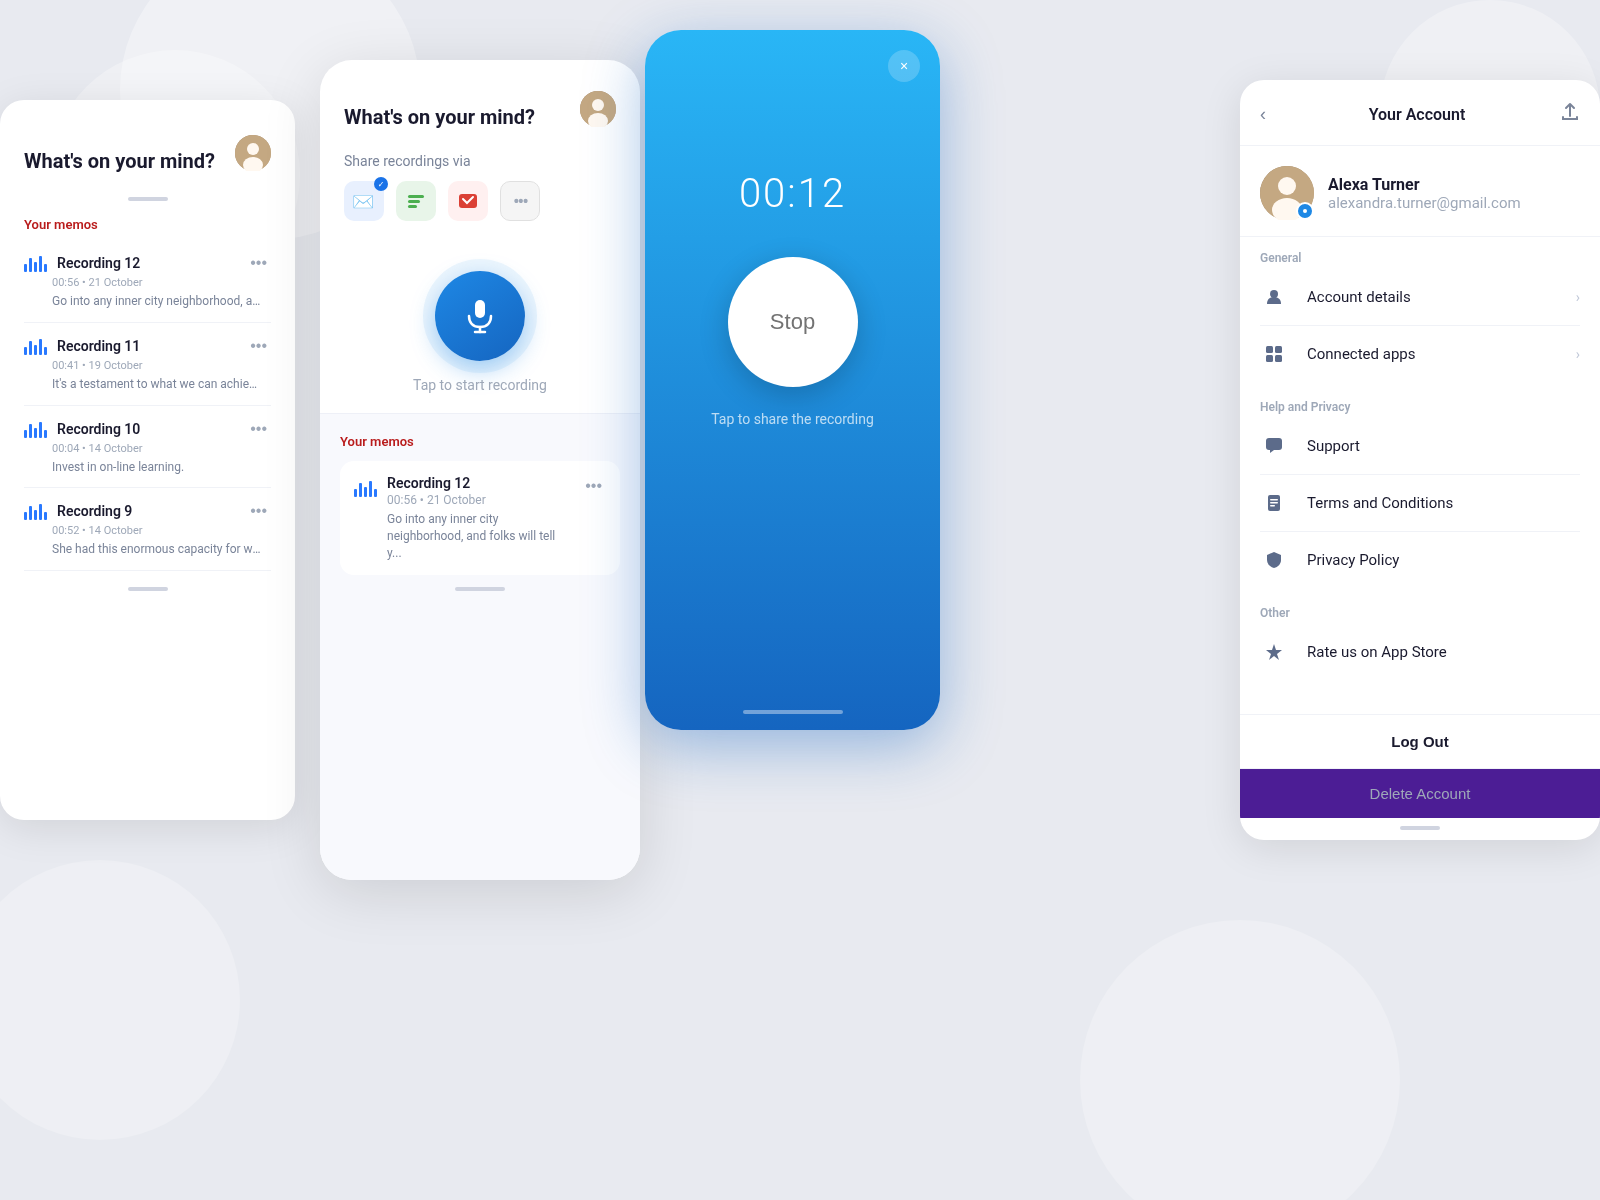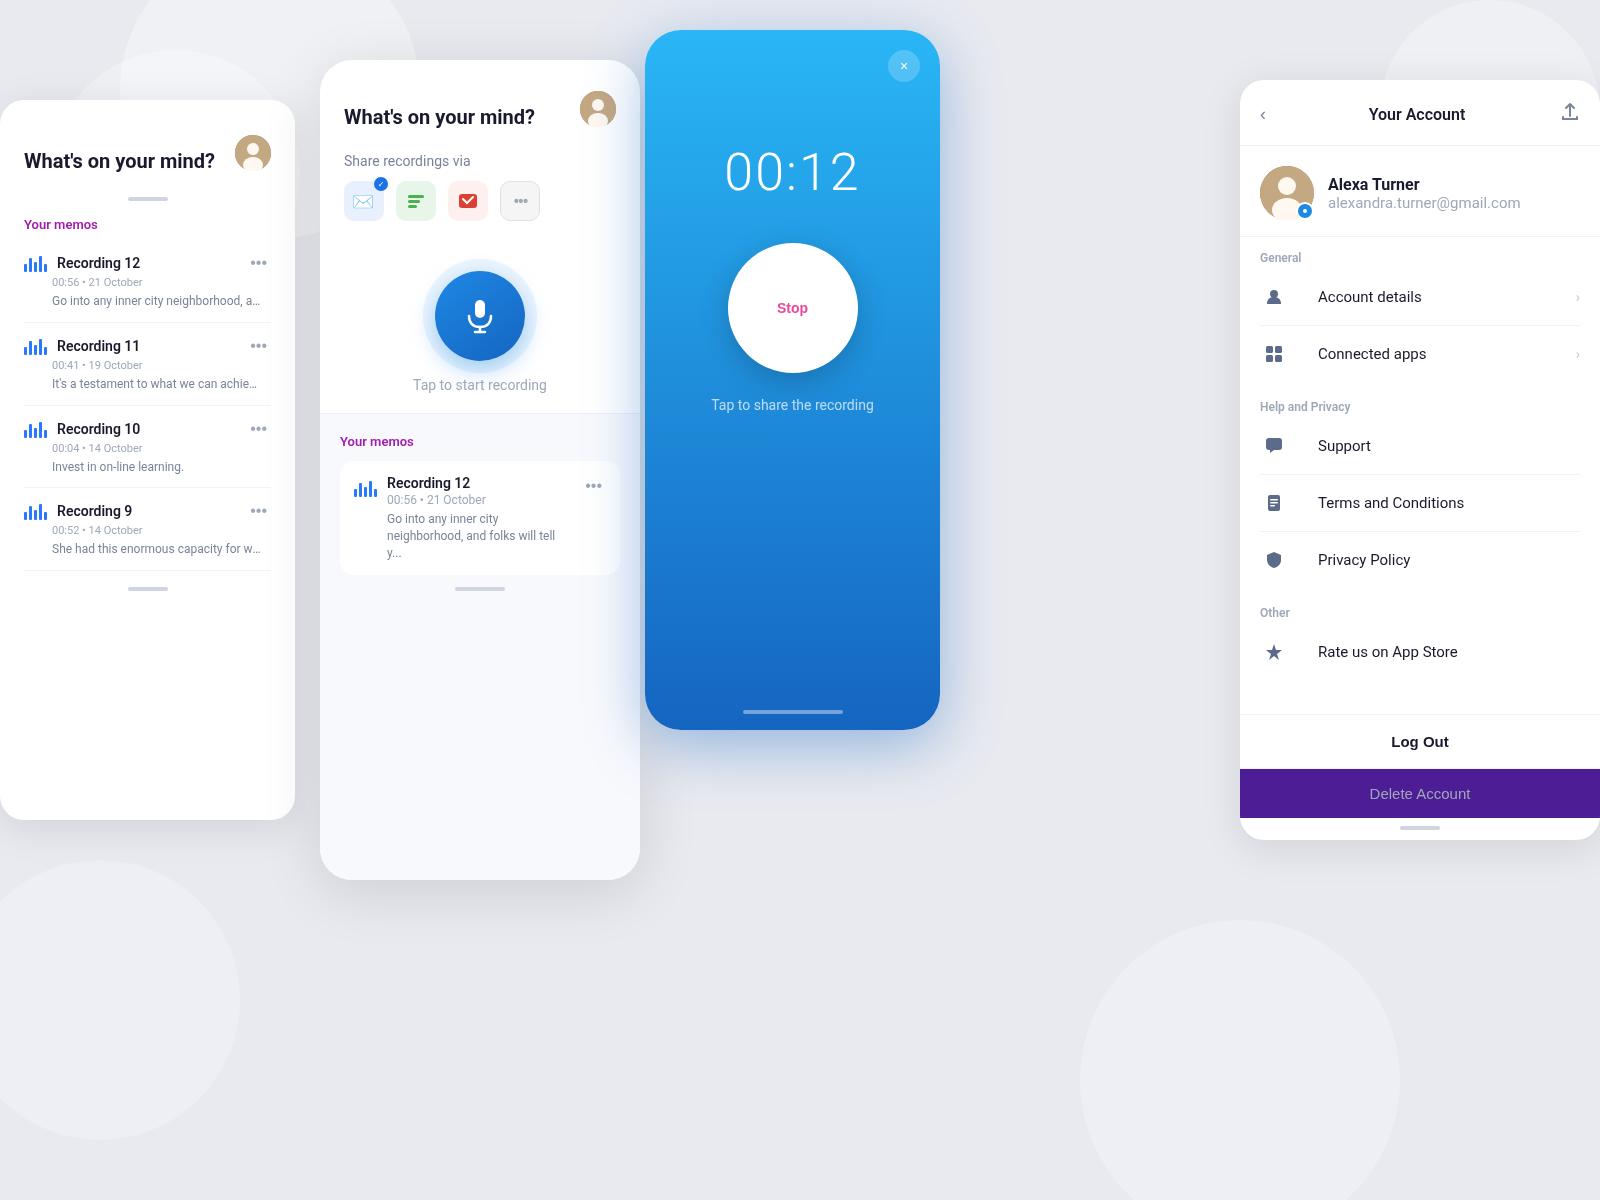--- a/index.html
+++ b/index.html
@@ -37,21 +37,21 @@
     .panel-title {
       font-size: 20px;
       font-weight: 700;
       color: #1a1a2e;
       margin-top: 17px;
     }
 
     .section-label {
       font-size: 13px;
       font-weight: 600;
-      color: #a21caf;
+      color: #b91c1c;
       margin-bottom: 8px;
     }
 
     .scroll-indicator {
       width: 40px;
       height: 4px;
       background: #d0d4e0;
       border-radius: 2px;
       margin: 0 auto 16px;
     }
@@ -271,45 +271,45 @@
       border: none;
       cursor: pointer;
       display: flex;
       align-items: center;
       justify-content: center;
       color: white;
       font-size: 14px;
     }
 
     .timer-display {
-      font-size: 52px;
+      font-size: 40px;
       font-weight: 300;
       color: white;
-      margin-top: 60px;
+      margin-top: 88px;
       letter-spacing: 2px;
     }
 
     .stop-btn {
       width: 130px;
       height: 130px;
       border-radius: 50%;
       background: white;
       border: none;
       cursor: pointer;
       margin: 40px 0 24px;
       display: flex;
       align-items: center;
       justify-content: center;
       box-shadow: 0 8px 30px rgba(0,0,0,0.2);
     }
 
     .stop-btn-label {
-      font-size: 14px;
-      font-weight: 700;
-      color: #ec4899;
+      font-size: 22px;
+      font-weight: 400;
+      color: #737373;
     }
 
     .share-label {
       font-size: 14px;
       color: rgba(255,255,255,0.7);
       text-align: center;
     }
 
     .home-indicator {
       width: 100px;
@@ -429,21 +429,21 @@
       padding: 14px 0;
       border-bottom: 1px solid #f0f2f7;
       cursor: pointer;
     }
 
     .settings-item:last-child { border-bottom: none; }
 
     .settings-item-left {
       display: flex;
       align-items: center;
-      gap: 30px;
+      gap: 19px;
     }
 
     .settings-icon {
       width: 28px;
       height: 28px;
       display: flex;
       align-items: center;
       justify-content: center;
       color: #5c6b8a;
       font-size: 16px;

